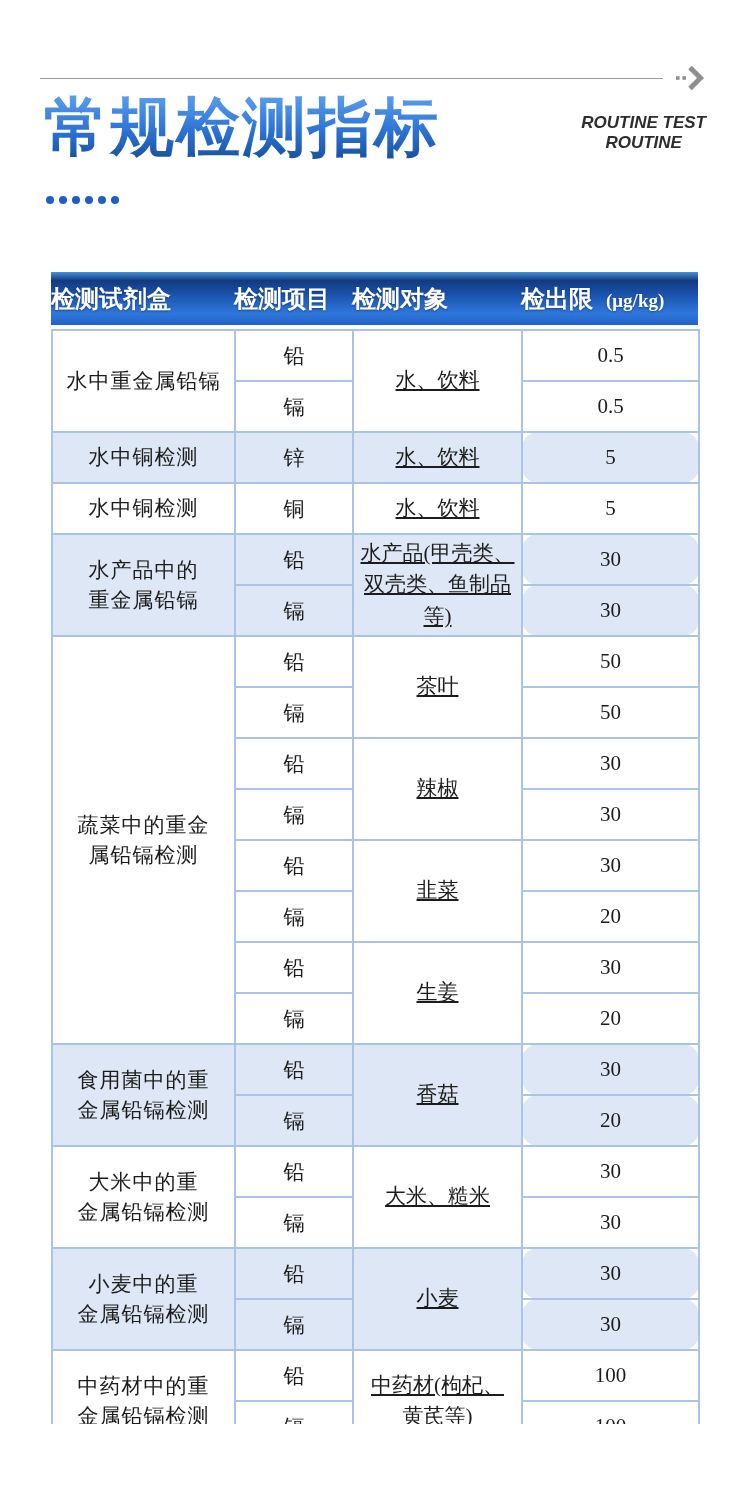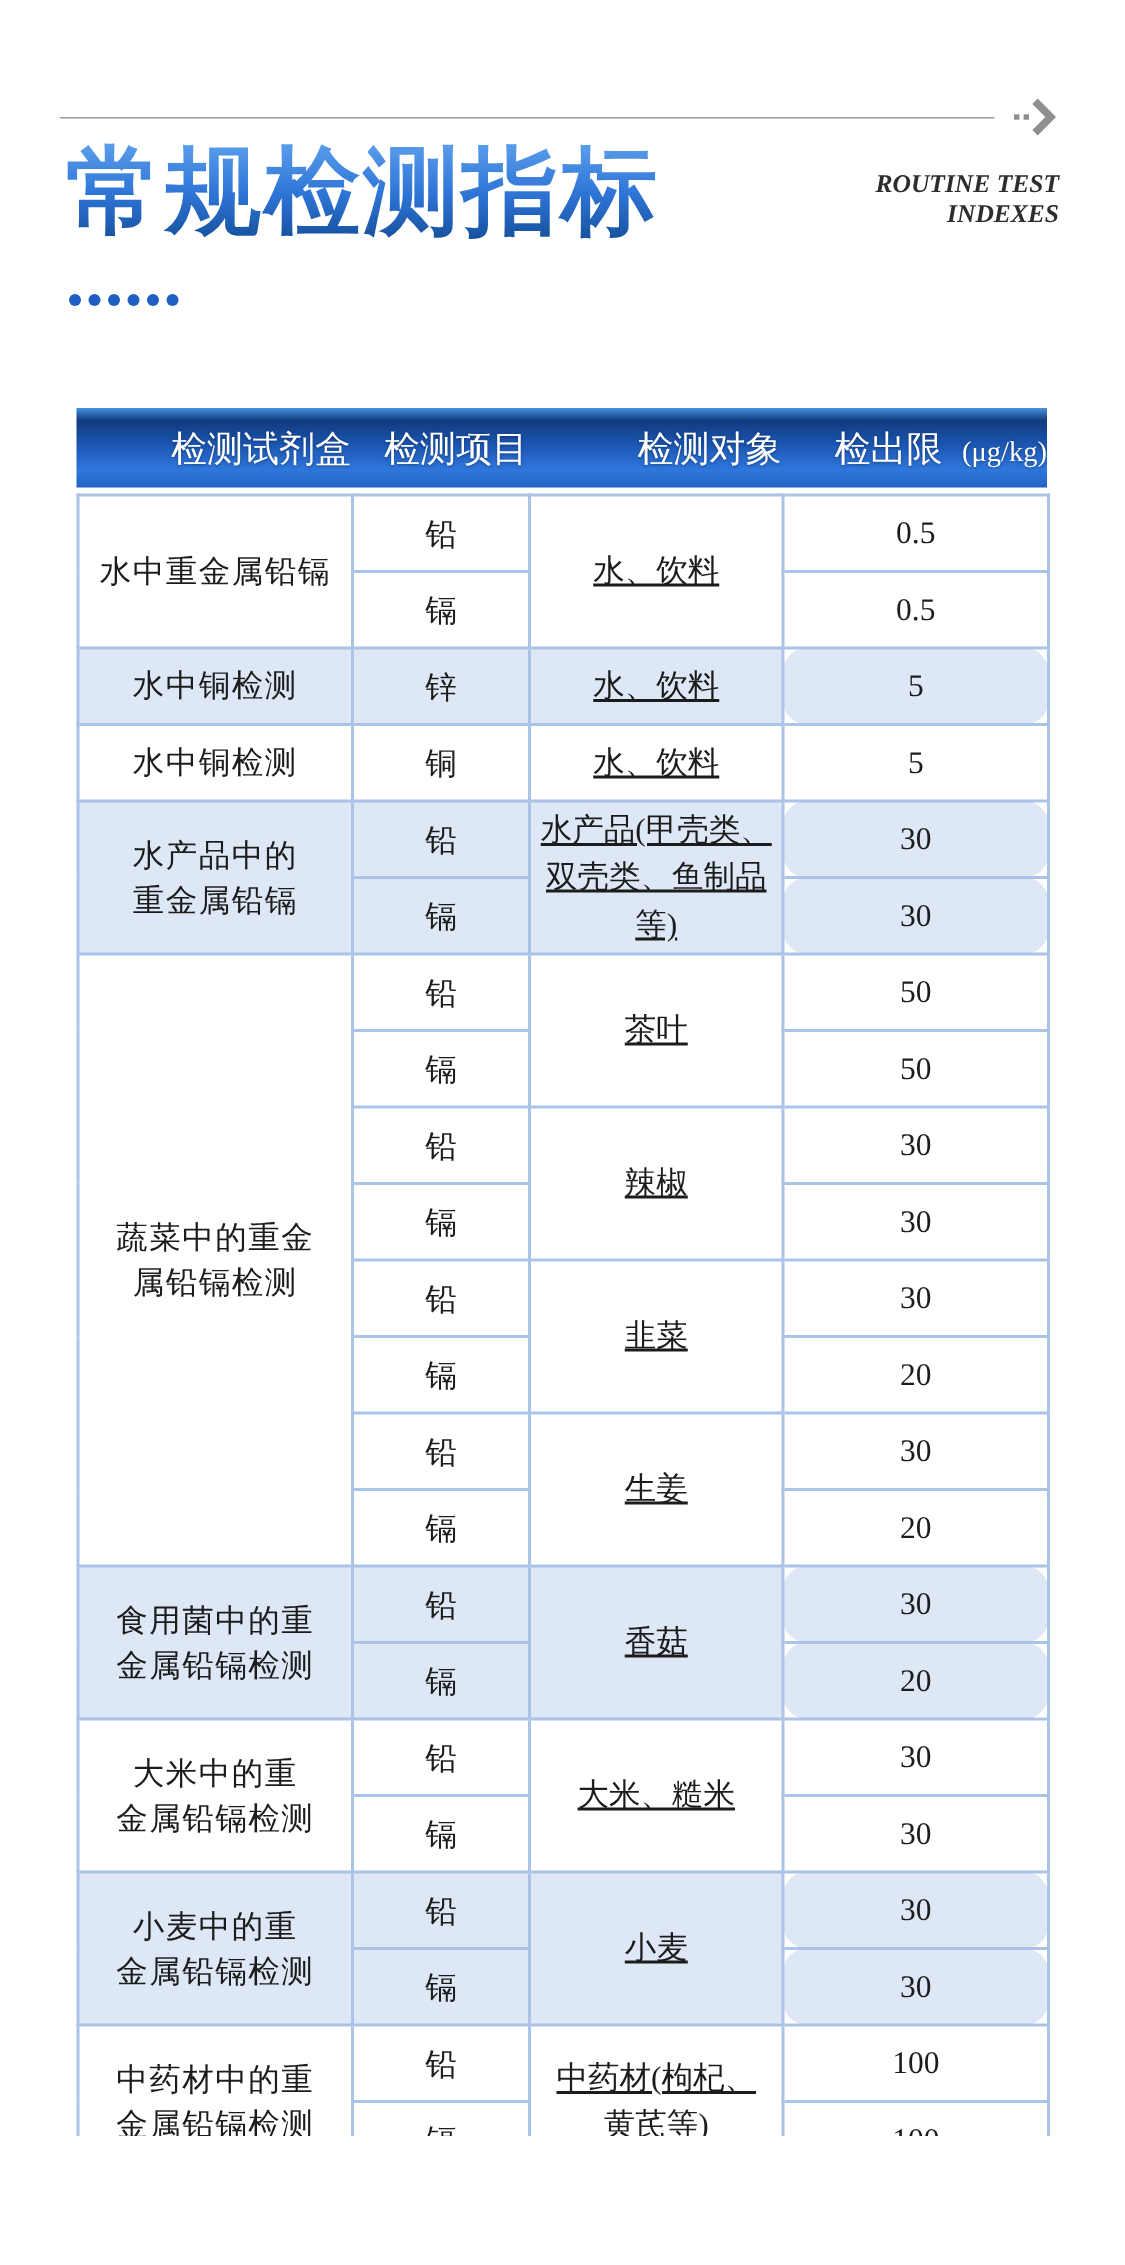--- a/index.html
+++ b/index.html
@@ -12,33 +12,33 @@
   .rule-line{flex:0 0 623px;height:1px;background:#9b9b9b;}
   .rule-icon{margin-left:11px;width:36px;height:28px;display:block;}
 
   
   .page-title{position:absolute;left:44px;top:88px;margin:0;
               font-size:64px;font-weight:700;letter-spacing:2px;line-height:1.25;
               font-family:"Liberation Serif","DejaVu Serif",serif;
               background:linear-gradient(180deg,#63a7f0 0%,#2e74d6 52%,#11488f 100%);
               -webkit-background-clip:text;background-clip:text;
               -webkit-text-fill-color:transparent;color:transparent;}
-  .subtitle{position:absolute;right:44px;top:113px;text-align:right;
-            font-family:Liberation Serif, serif;
+  .subtitle{position:absolute;right:44px;top:113px;text-align:center;
+            font-family:Liberation Sans, sans-serif;
             font-style:italic;font-weight:700;font-size:17px;line-height:1.2;
             color:#2d2d2d;letter-spacing:0px;}
   .dots{position:absolute;left:46px;top:196px;display:flex;gap:5px;}
   .dot{width:8px;height:8px;border-radius:50%;background:#1f5fc4;}
 
   
   .tbl-wrap{position:absolute;left:51px;top:272px;width:647px;}
   .tbl-head{display:grid;grid-template-columns:183px 118px 169px 177px;
-            height:53px;align-items:center;text-align:right;
+            height:53px;align-items:center;text-align:left;
             background:linear-gradient(180deg,#4593dc 0%,#123a7e 16%,#1b55b0 45%,#2f77dc 78%,#2263c4 100%);
-            color:#ffffff;font-size:24px;font-weight:400;
+            color:#ffffff;font-size:24px;font-weight:700;
             text-shadow:0 1px 2px rgba(0,0,0,0.35);}
   .tbl-head .hcell{white-space:nowrap;}
   .hunit{font-size:19px;margin-left:13px;}
   .tbl{border-collapse:collapse;table-layout:fixed;width:647px;margin-top:4px;}
   .tbl td{border:2px solid #aac3e7;text-align:center;vertical-align:middle;
           padding:0 3px;font-size:21px;color:#1c1c1c;}
   .tbl tr{height:51px;}
   .kit{white-space:pre-line;letter-spacing:1px;line-height:1.45;}
   .obj{white-space:pre-line;line-height:1.5;text-decoration:underline;}
   .obj-sm{font-size:18px;}
@@ -56,21 +56,21 @@
       <rect x="2" y="12.2" width="3.6" height="3.6" fill="#8f8f8f"></rect>
       <rect x="8.4" y="12.2" width="3.6" height="3.6" fill="#8f8f8f"></rect>
       <path d="M16 3.5 L26.5 14 L16 24.5" stroke="#8f8f8f" stroke-width="5" fill="none"></path>
     </svg>
   </div>
 
   <h1 class="page-title">常规检测指标</h1>
 
   <div class="subtitle">
     <div>ROUTINE TEST</div>
-    <div>INDEXES</div>
+    <div>ROUTINE</div>
   </div>
 
   <div class="dots">
     <span class="dot"></span>
     <span class="dot"></span>
     <span class="dot"></span>
     <span class="dot"></span>
     <span class="dot"></span>
     <span class="dot"></span>
   </div>

